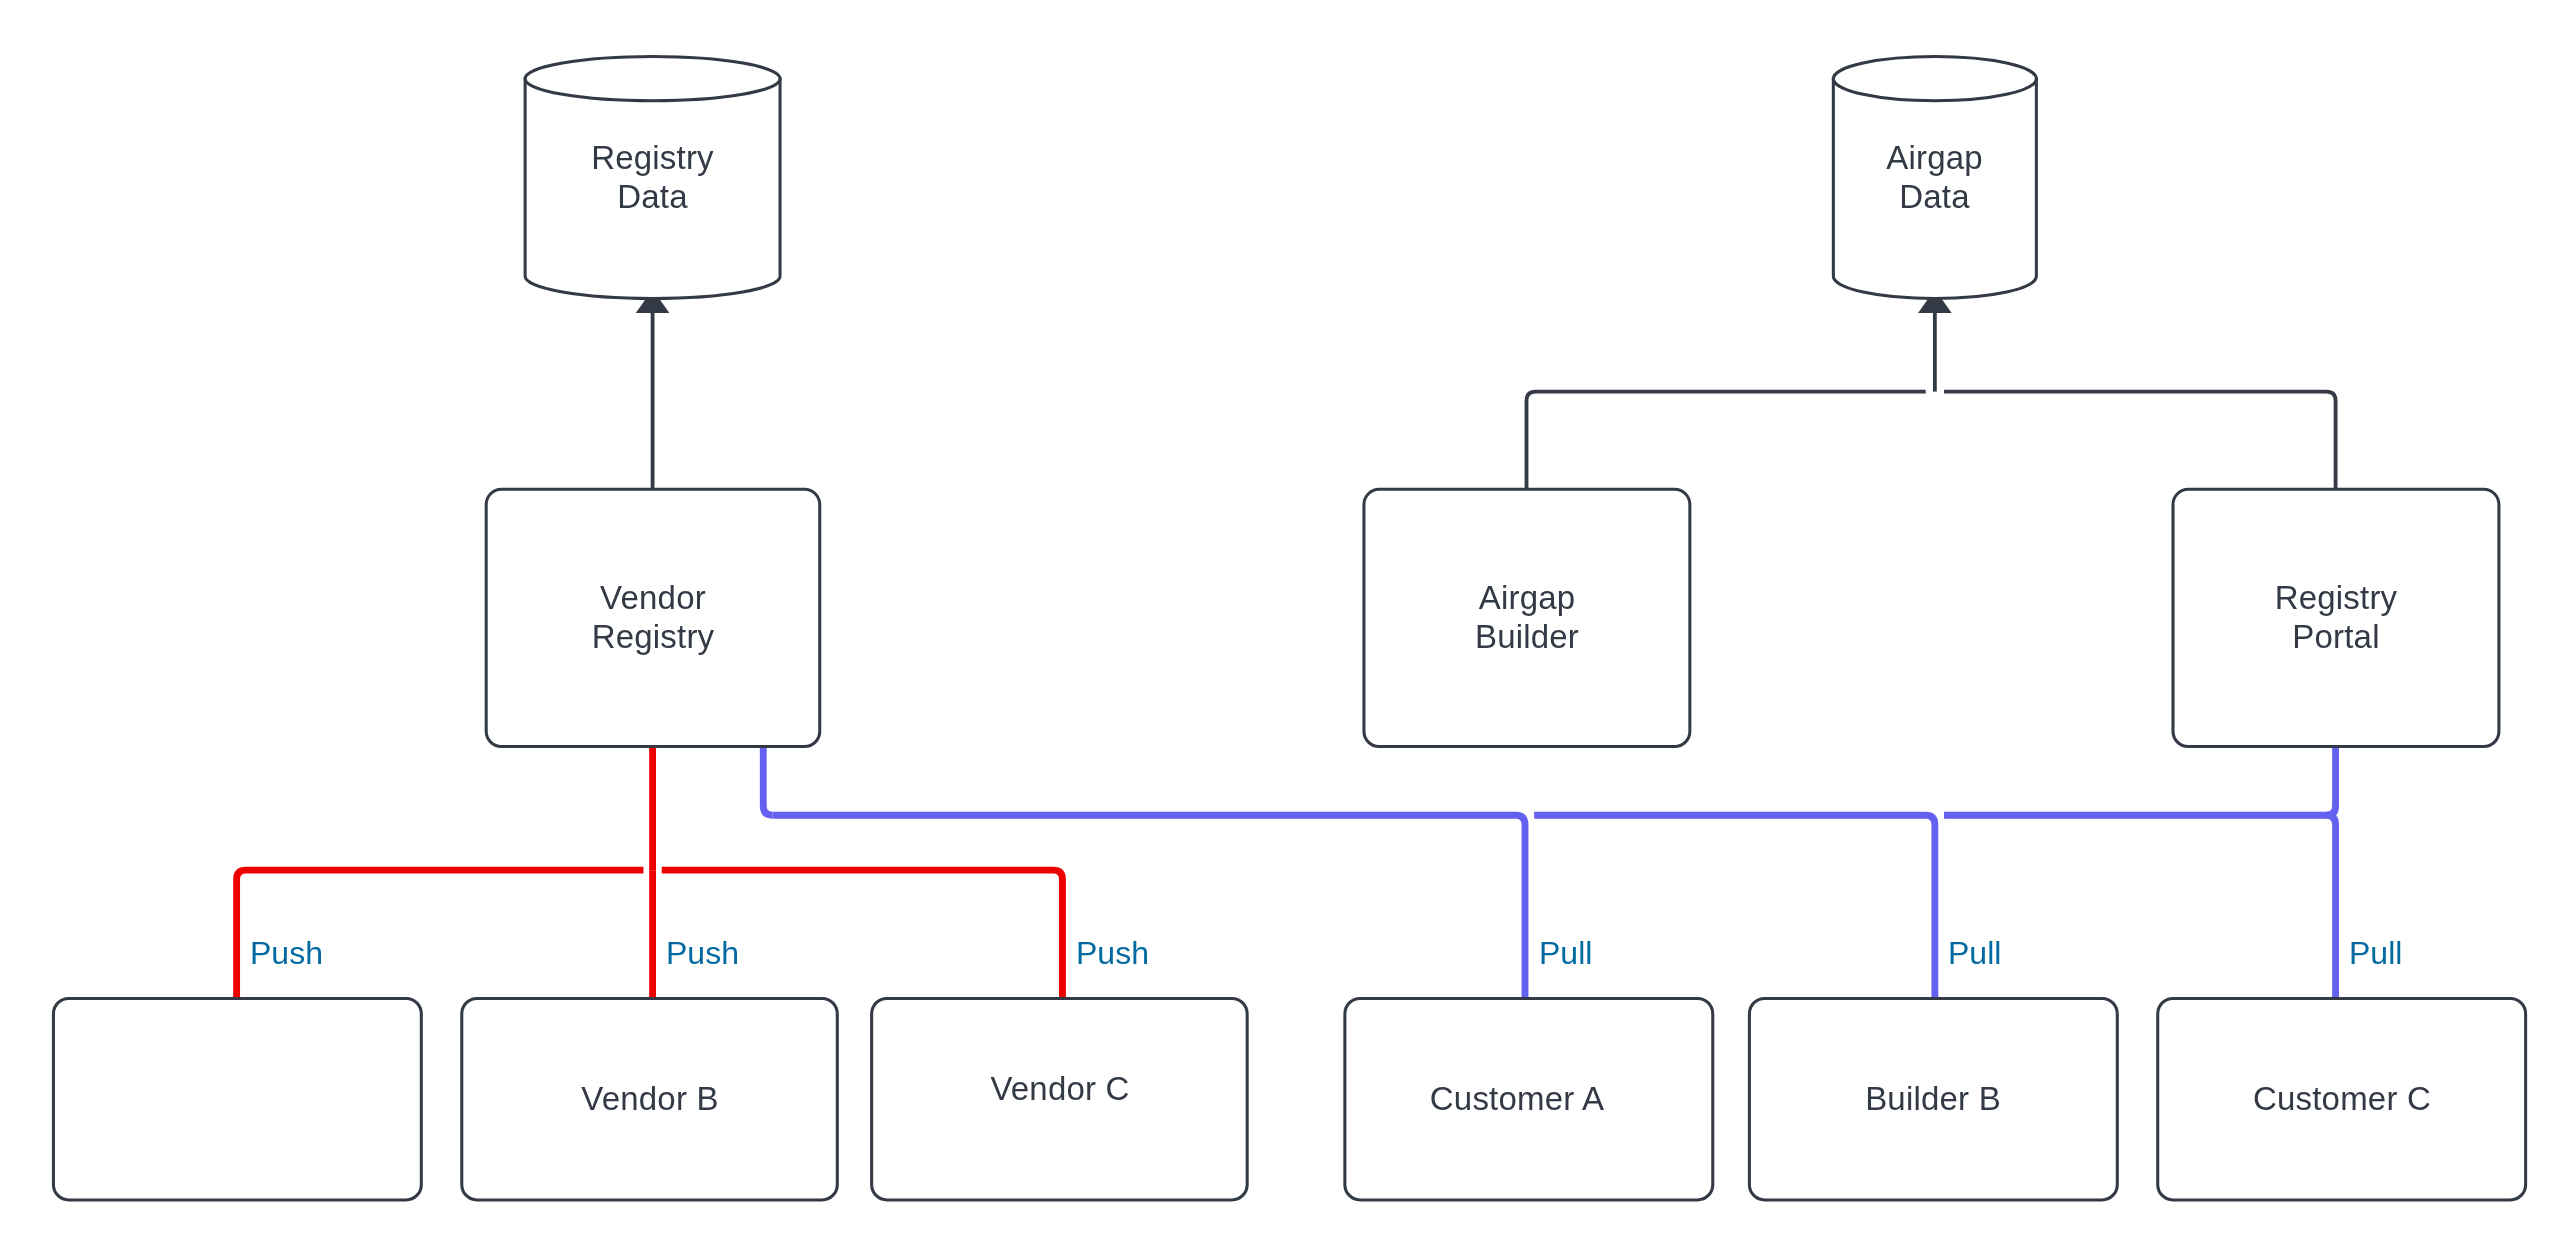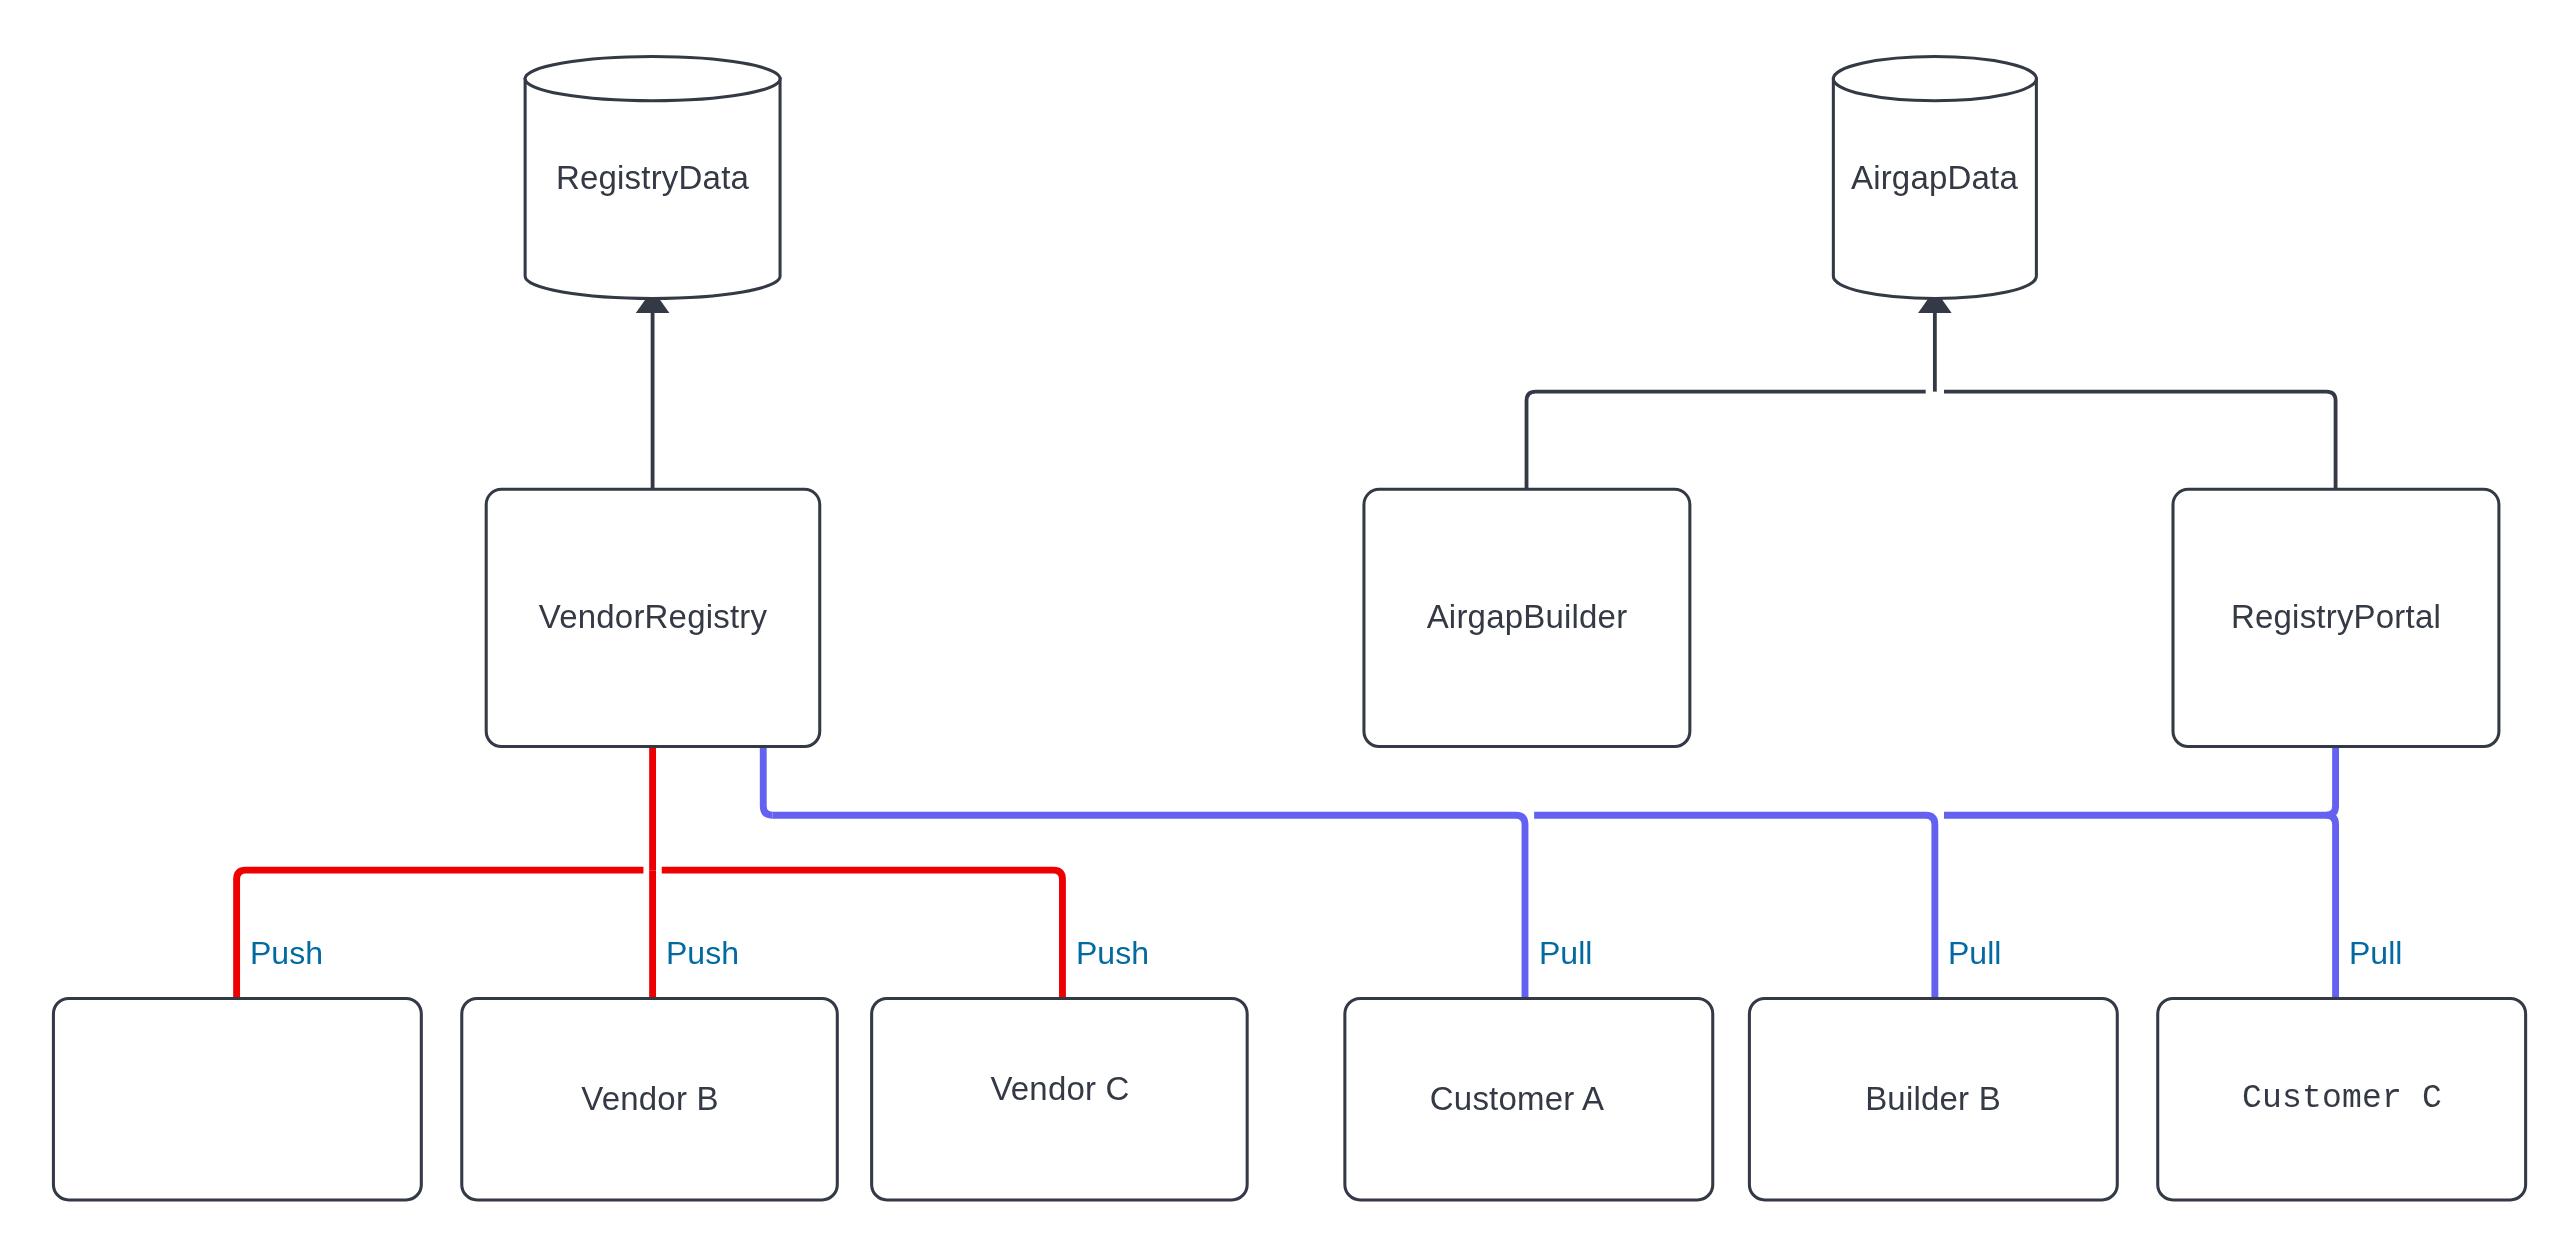--- a/index.html
+++ b/index.html
@@ -20,21 +20,21 @@
     left: 0;
     top: 0;
     width: 2576px;
     height: 1258px;
   }
   .node-label {
     position: absolute;
     display: flex;
     align-items: center;
     justify-content: center;
-    flex-direction: row;
+    flex-direction: column;
     color: #333a45;
     font-size: 33px;
     line-height: 1.18;
     letter-spacing: 0.2px;
     text-align: center;
     white-space: pre;
     pointer-events: none;
   }
   .edge-label {
     position: absolute;
@@ -147,21 +147,21 @@
   </div>
   <div class="node-label" style="left:872px; top:998px; width:376px; height:182px;">
     <span>Vendor C</span>
   </div>
   <div class="node-label" style="left:1345px; top:998px; width:344px; height:202px;">
     <span>Customer A</span>
   </div>
   <div class="node-label" style="left:1749px; top:998px; width:368px; height:202px;">
     <span>Builder B</span>
   </div>
-  <div class="node-label" style="left:2158px; top:998px; width:368px; height:202px;font-family:Liberation Mono, monospace;">
+  <div class="node-label" style="left:2158px; top:998px; width:368px; height:202px;">
     <span>Customer C</span>
   </div>
 
   <div class="edge-label" style="left:250px; top:937px;">Push</div>
   <div class="edge-label" style="left:666px; top:937px;">Push</div>
   <div class="edge-label" style="left:1076px; top:937px;">Push</div>
   <div class="edge-label" style="left:1539px; top:937px;">Pull</div>
   <div class="edge-label" style="left:1948px; top:937px;">Pull</div>
   <div class="edge-label" style="left:2349px; top:937px;">Pull</div>
 

